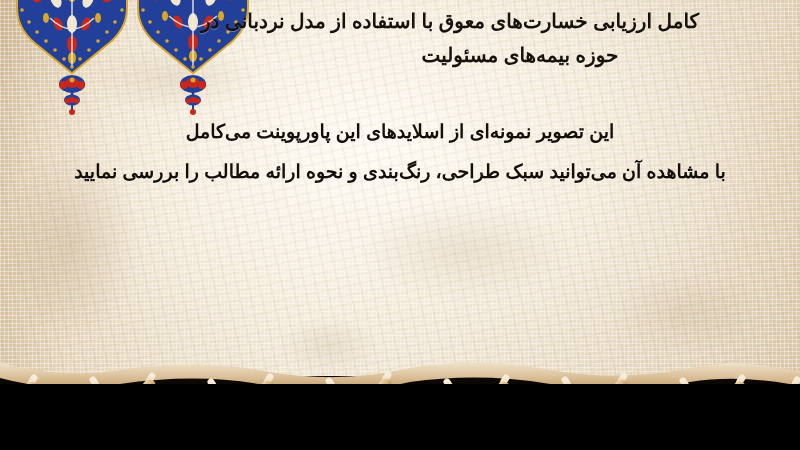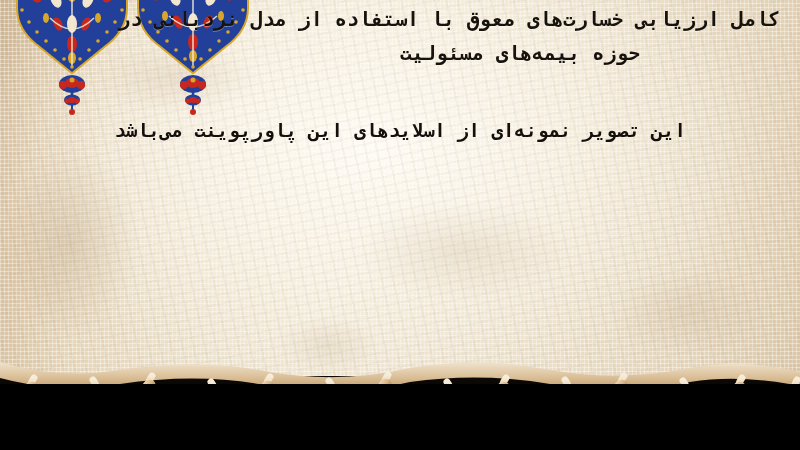--- a/index.html
+++ b/index.html
@@ -7,21 +7,21 @@
     padding: 0;
     background: #000;
   }
 
   .slide {
     position: relative;
     width: 800px;
     height: 384px;
     overflow: hidden;
     background: #bef264;
-    font-family: Liberation Mono, monospace;
+    font-family: Liberation Sans, sans-serif;
   }
 
   
   .canvas-bg {
     position: absolute;
     left: 0; top: 0;
     width: 800px;
     height: 392px;
     background:
       
@@ -361,21 +361,22 @@
       <circle cx="60" cy="146" r="3" fill="#c8271e"></circle>
     </svg>
   </div>
 
   <div class="title-block">
     <span class="title-line line-1">کامل ارزیابی خسارت‌های معوق با استفاده از مدل نردبانی در</span>
     <span class="title-line line-2">حوزه بیمه‌های مسئولیت</span>
   </div>
 
   <div class="body-block">
-    <span class="body-line">این تصویر نمونه‌ای از اسلایدهای این پاورپوینت می‌باشد</span>
+    <span class="body-line">این تصویر نمونه‌ای از اسلایدهای این پاورپوینت می‌کامل</span>
+    <span class="body-line">با مشاهده آن می‌توانید سبک طراحی، رنگ‌بندی و نحوه ارائه مطالب را بررسی نمایید</span>
   </div>
 
   <div class="carpet-field"></div>
 
   <div class="fringe-wrap">
     <svg width="800" height="90" viewBox="0 0 800 90" aria-hidden="true">
       <defs>
         <linearGradient id="ropeGrad" x1="0" y1="0" x2="0" y2="1">
           <stop offset="0%" stop-color="#f6ecd9"></stop>
           <stop offset="45%" stop-color="#dcbd93"></stop>

